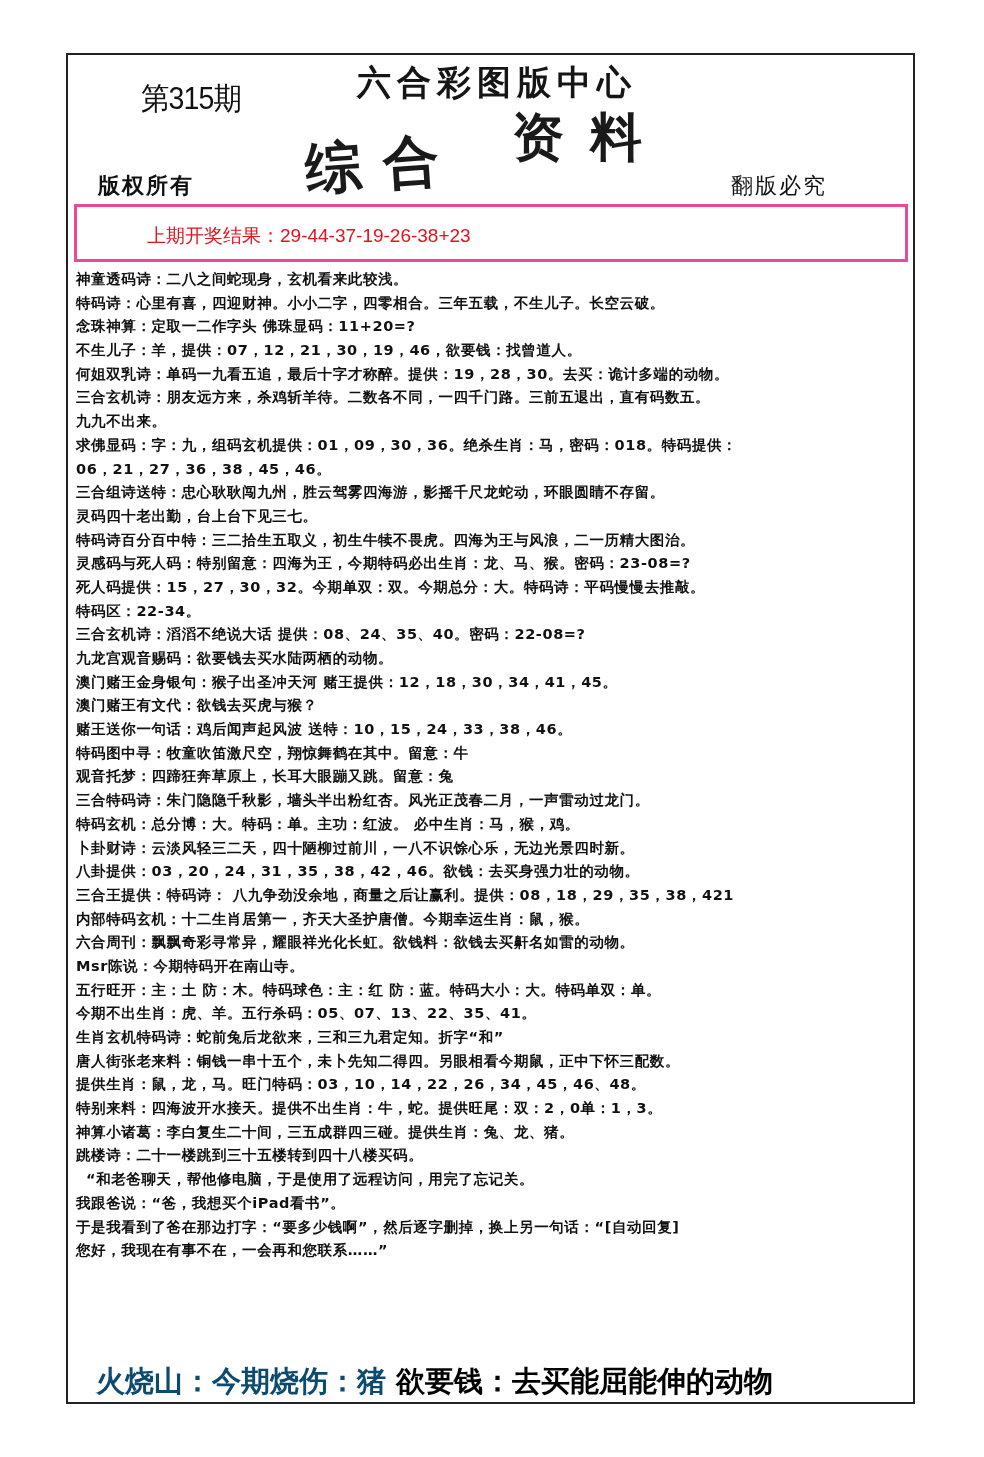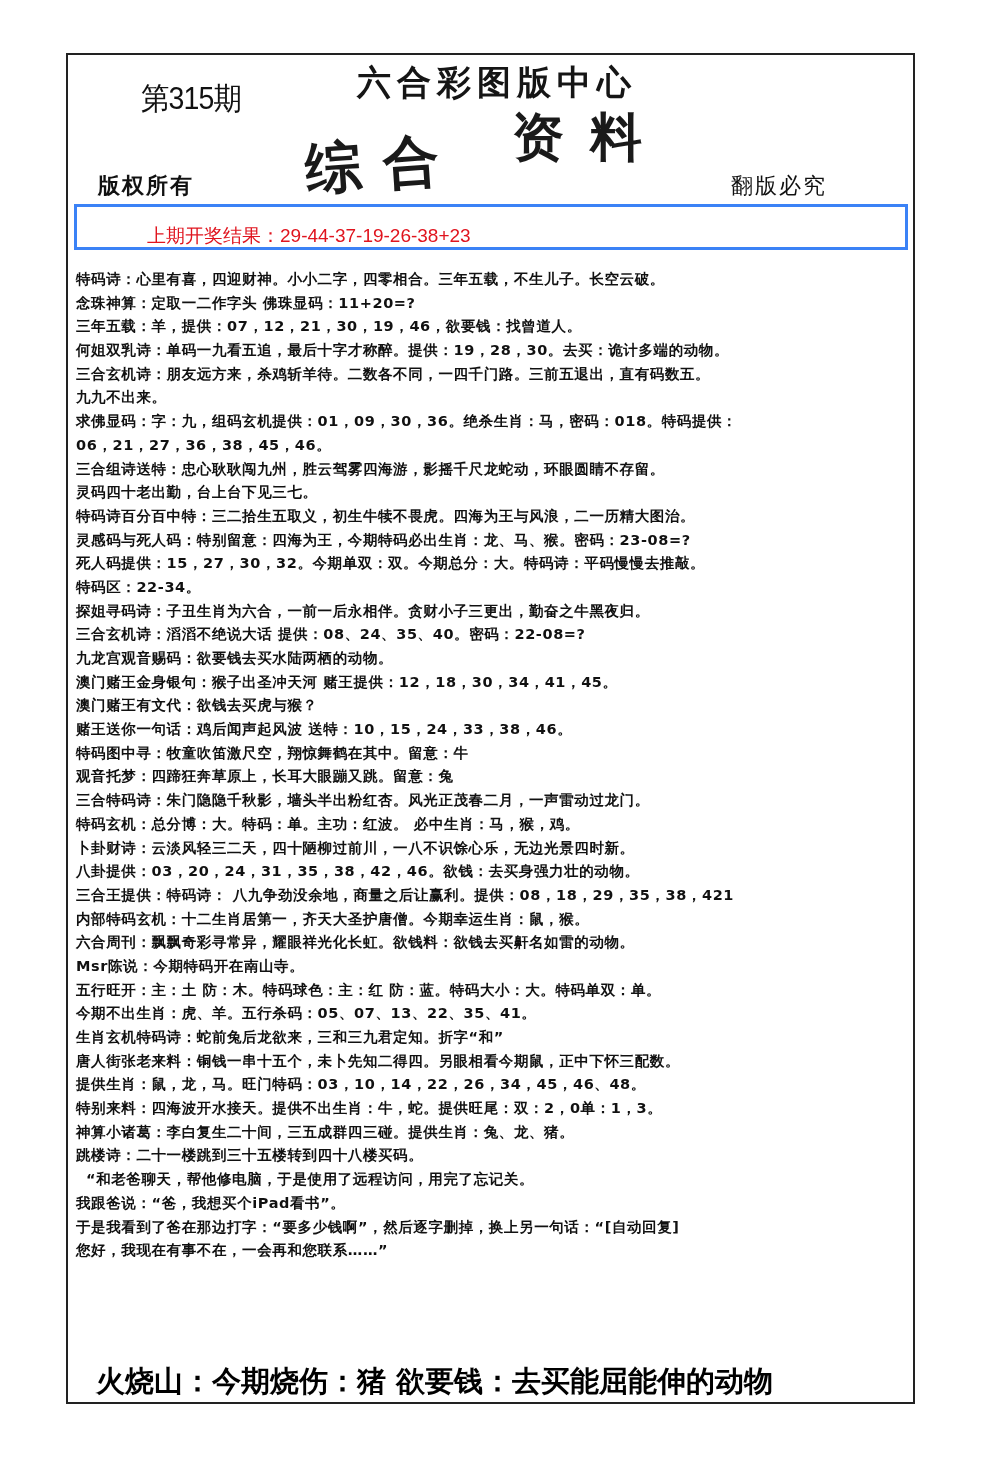--- a/index.html
+++ b/index.html
@@ -10,31 +10,31 @@
   .issue { position:absolute; left:141px; top:78px; font-family:"Liberation Sans", sans-serif;
            font-size:31px; letter-spacing:-1px; color:#111; transform:scaleX(0.92); transform-origin:left; }
   .org { position:absolute; left:357px; top:60px; font-family:"DejaVu Serif", serif; font-weight:bold;
          font-size:34px; letter-spacing:6px; color:#151515; }
   .big1 { position:absolute; left:305px; top:127px; font-family:"DejaVu Serif", serif; font-weight:bold;
           font-size:56px; letter-spacing:22px; color:#1a1a1a; transform:rotate(-4deg); }
   .big2 { position:absolute; left:512px; top:103px; font-family:"DejaVu Serif", serif; font-weight:bold;
           font-size:52px; letter-spacing:26px; color:#1a1a1a; }
   .copy-l { position:absolute; left:98px; top:171px; font-size:22px; font-weight:bold; letter-spacing:2px; font-family:"DejaVu Serif", serif; }
   .copy-r { position:absolute; left:731px; top:171px; font-size:22px; font-weight:normal; letter-spacing:2px; font-family:"DejaVu Serif", serif; }
-  .result-box { position:absolute; left:74px; top:204px; width:834px; height:46px;
-                border:3px solid #3b82f6; box-sizing:border-box; }
+  .result-box { position:absolute; left:74px; top:204px; width:834px; height:58px;
+                border:3px solid #ec4899; box-sizing:border-box; }
   .result { position:absolute; left:70px; top:16px; font-size:19px; color:#e0141e;
             font-family:"Liberation Sans", sans-serif; }
   .lines { position:absolute; left:76px; top:268px; width:830px; }
   .line { height:23.7px; line-height:23.7px; font-size:14.5px; white-space:nowrap;
           font-family:"DejaVu Sans", sans-serif; color:#111; font-weight:bold; letter-spacing:0.6px; }
   .line.indent { padding-left:10px; }
   .footer { position:absolute; left:96px; top:1362px; font-family:"DejaVu Serif", serif;
             font-weight:bold; font-size:29px; white-space:nowrap; letter-spacing:0px; }
-  .footer .red { color:#000000;margin-top:46px; }
+  .footer .red { color:#0c4a6e;margin-top:46px; }
   .footer .green { color:#000000; }
 </style>
 </head>
 <body>
 
 <div class="frame"></div>
 
 <div class="issue">第315期</div>
 <div class="org">六合彩图版中心</div>
 <div class="big1">综合</div>
@@ -42,35 +42,35 @@
 <div class="copy-l">版权所有</div>
 <div class="copy-r">翻版必究</div>
 
 <div class="result-box">
   <div class="result">
     <span>上期开奖结果：</span><span>29-44-37-19-26-38+23</span>
   </div>
 </div>
 
 <div class="lines" id="lines">
+    <div class="line"><span>神童透码诗：</span><span>二八之间蛇现身，玄机看来此较浅。</span></div>
     <div class="line"><span>特码诗：</span><span>心里有喜，四迎财神。小小二字，四零相合。三年五载，不生儿子。长空云破。</span></div>
     <div class="line"><span>念珠神算：</span><span>定取一二作字头  佛珠显码：11+20=?</span></div>
-    <div class="line"><span>三年五载：</span><span>羊，提供：07，12，21，30，19，46，欲要钱：找曾道人。</span></div>
+    <div class="line"><span>不生儿子：</span><span>羊，提供：07，12，21，30，19，46，欲要钱：找曾道人。</span></div>
     <div class="line"><span>何姐双乳诗：</span><span>单码一九看五追，最后十字才称醉。提供：19，28，30。去买：诡计多端的动物。</span></div>
     <div class="line"><span>三合玄机诗：</span><span>朋友远方来，杀鸡斩羊待。二数各不同，一四千门路。三前五退出，直有码数五。</span></div>
     <div class="line"><span></span><span>九九不出来。</span></div>
     <div class="line"><span>求佛显码：</span><span>字：九，组码玄机提供：01，09，30，36。绝杀生肖：马，密码：018。特码提供：</span></div>
     <div class="line"><span></span><span>06，21，27，36，38，45，46。</span></div>
     <div class="line"><span>三合组诗送特：</span><span>忠心耿耿闯九州，胜云驾雾四海游，影摇千尺龙蛇动，环眼圆睛不存留。</span></div>
     <div class="line"><span></span><span>灵码四十老出勤，台上台下见三七。</span></div>
     <div class="line"><span>特码诗百分百中特：</span><span>三二拾生五取义，初生牛犊不畏虎。四海为王与风浪，二一历精大图治。</span></div>
     <div class="line"><span>灵感码与死人码：</span><span>特别留意：四海为王，今期特码必出生肖：龙、马、猴。密码：23-08=?</span></div>
     <div class="line"><span>死人码提供：</span><span>15，27，30，32。今期单双：双。今期总分：大。特码诗：平码慢慢去推敲。</span></div>
     <div class="line"><span>特码区：</span><span>22-34。</span></div>
-    <div class="line"><span>探姐寻码诗：</span><span>子丑生肖为六合，一前一后永相伴。贪财小子三更出，勤奋之牛黑夜归。</span></div>
     <div class="line"><span>三合玄机诗：</span><span>滔滔不绝说大话 提供：08、24、35、40。密码：22-08=?</span></div>
     <div class="line"><span>九龙宫观音赐码：</span><span>欲要钱去买水陆两栖的动物。</span></div>
     <div class="line"><span>澳门赌王金身银句：</span><span>猴子出圣冲天河  赌王提供：12，18，30，34，41，45。</span></div>
     <div class="line"><span>澳门赌王有文代：</span><span>欲钱去买虎与猴？</span></div>
     <div class="line"><span>赌王送你一句话：</span><span>鸡后闻声起风波  送特：10，15，24，33，38，46。</span></div>
     <div class="line"><span>特码图中寻：</span><span>牧童吹笛激尺空，翔惊舞鹤在其中。留意：牛</span></div>
     <div class="line"><span>观音托梦：</span><span>四蹄狂奔草原上，长耳大眼蹦又跳。留意：兔</span></div>
     <div class="line"><span>三合特码诗：</span><span>朱门隐隐千秋影，墙头半出粉红杏。风光正茂春二月，一声雷动过龙门。</span></div>
     <div class="line"><span>特码玄机：</span><span>总分博：大。特码：单。主功：红波。  必中生肖：马，猴，鸡。</span></div>
     <div class="line"><span>卜卦财诗：</span><span>云淡风轻三二天，四十陋柳过前川，一八不识馀心乐，无边光景四时新。</span></div>

